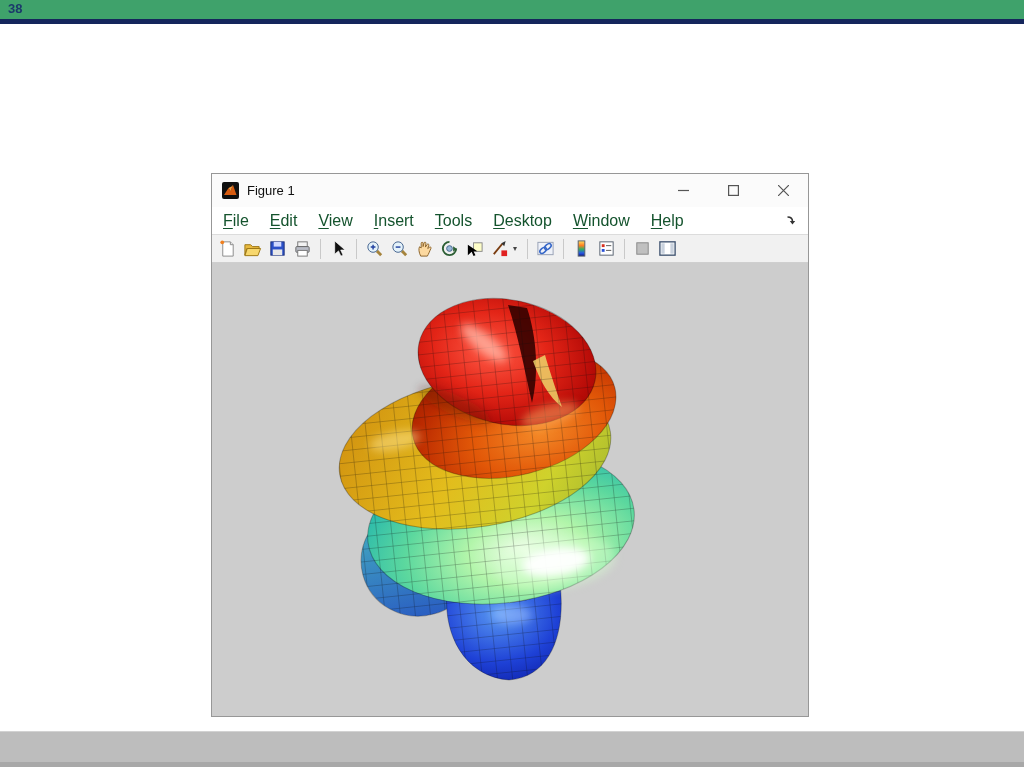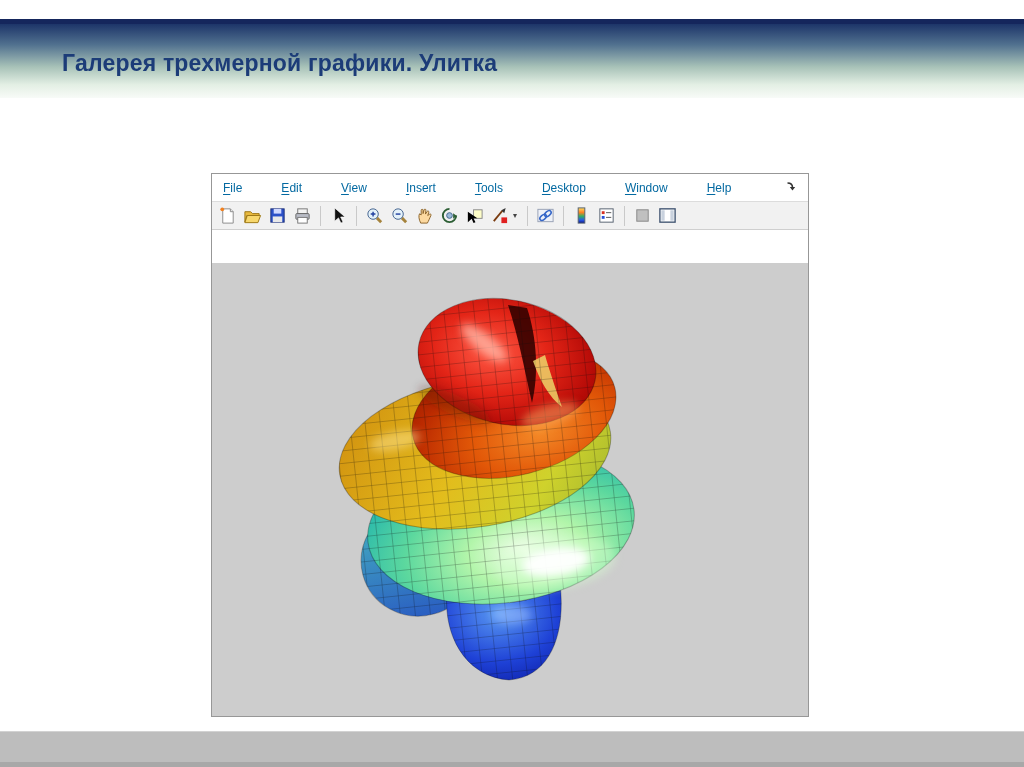--- a/index.html
+++ b/index.html
@@ -18,50 +18,75 @@
        font-weight:bold;font-size:38px;color:#000;}
 
   
   .fig-window{position:absolute;left:211px;top:173px;width:598px;height:544px;
        background:#fff;border:1px solid #979797;box-sizing:border-box;}
   .titlebar{height:33px;display:flex;align-items:center;padding-left:10px;background:#fbfbfb;}
   .app-icon{width:17px;height:17px;margin-right:8px;flex:0 0 auto;}
   .fig-title{font-size:13px;color:#111;}
   .win-controls{margin-left:auto;display:flex;height:33px;}
   .ctrl{width:50px;height:33px;display:flex;align-items:center;justify-content:center;cursor:default;}
-  .menubar{height:27px;display:flex;align-items:center;padding:0 11px;gap:39px;
-       font-size:12px;color:#0369a1;}
+  .menubar{height:27px;display:flex;align-items:center;padding:0 11px;gap:21px;
+       font-size:16px;color:#14532d;}
   .menu-item u{text-underline-offset:2px;}
   .dock-arrow{margin-left:auto;}
   .toolbar{height:29px;background:#f1f1f1;border-top:1px solid #dcdcdc;border-bottom:1px solid #cfcfcf;
        display:flex;align-items:center;padding:0 4px;gap:2px;box-sizing:border-box;}
   .tbtn{width:23px;height:23px;display:flex;align-items:center;justify-content:center;}
   .tsep{width:1px;height:20px;background:#c9c9c9;margin:0 4px;}
   .caret{font-size:8px;color:#444;width:8px;}
   .fig-canvas{position:absolute;left:0;top:89px;width:596px;height:453px;background:#cdcdcd;overflow:hidden;}
   .fig-canvas svg{display:block;}
 
   
   .bottom-bar{position:absolute;left:0;top:731px;width:1024px;height:31px;
        background:#bdbdbd;border-top:1px solid #d2d2d2;box-sizing:border-box;}
   .bottom-edge{position:absolute;left:0;top:762px;width:1024px;height:5px;background:#a8a8a8;}
 </style>
 </head>
 <body>
 
 <div class="slide">
 
+  <div class="topbar">
+    <span class="slide-number">38</span>
+  </div>
   <div class="navline"></div>
-  <div class="header-gradient">
-    <div class="slide-title">Галерея трехмерной графики. Улитка</div>
-  </div>
 
 
   <div class="fig-window">
 
+    <div class="titlebar">
+      <svg class="app-icon" viewBox="0 0 17 17">
+        <rect x="0" y="0" width="17" height="17" rx="2" fill="#101010"></rect>
+        <path d="M2 13 L6.5 6 L8.5 9.2 L11 3 L14.5 13 Z" fill="#d85c10"></path>
+        <path d="M6.5 6 L8.5 9.2 L11 3 L9.5 4.5 Z" fill="#f09a40"></path>
+      </svg>
+      <span class="fig-title">Figure 1</span>
+      <div class="win-controls">
+        <span class="ctrl">
+          <svg width="11" height="11" viewBox="0 0 11 11">
+              <line x1="0" y1="5.5" x2="11" y2="5.5" stroke="#555" stroke-width="1.2"></line>
+            </svg>
+        </span>
+        <span class="ctrl">
+          <svg width="11" height="11" viewBox="0 0 11 11">
+              <rect x="0.6" y="0.6" width="9.8" height="9.8" fill="none" stroke="#555" stroke-width="1.2"></rect>
+            </svg>
+        </span>
+        <span class="ctrl">
+          <svg width="11" height="11" viewBox="0 0 11 11">
+              <path d="M0 0 L11 11 M11 0 L0 11" stroke="#555" stroke-width="1.2"></path>
+            </svg>
+        </span>
+      </div>
+    </div>
 
     <div class="menubar">
       <span class="menu-item"><u>F</u>ile</span>
       <span class="menu-item"><u>E</u>dit</span>
       <span class="menu-item"><u>V</u>iew</span>
       <span class="menu-item"><u>I</u>nsert</span>
       <span class="menu-item"><u>T</u>ools</span>
       <span class="menu-item"><u>D</u>esktop</span>
       <span class="menu-item"><u>W</u>indow</span>
       <span class="menu-item"><u>H</u>elp</span>

